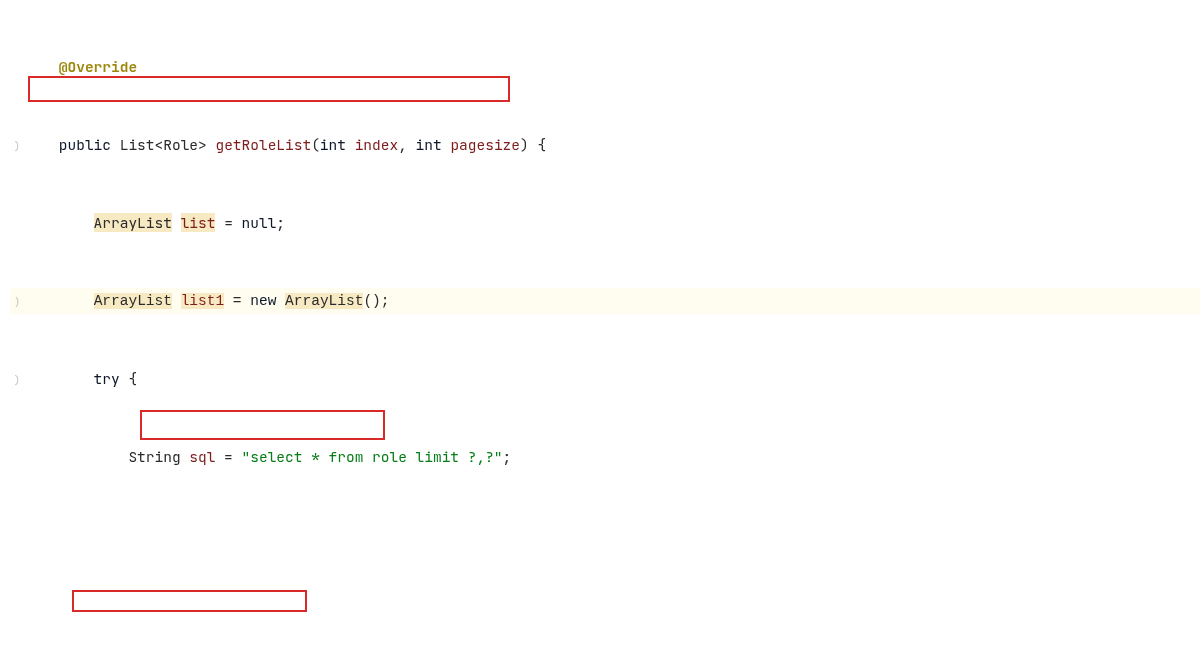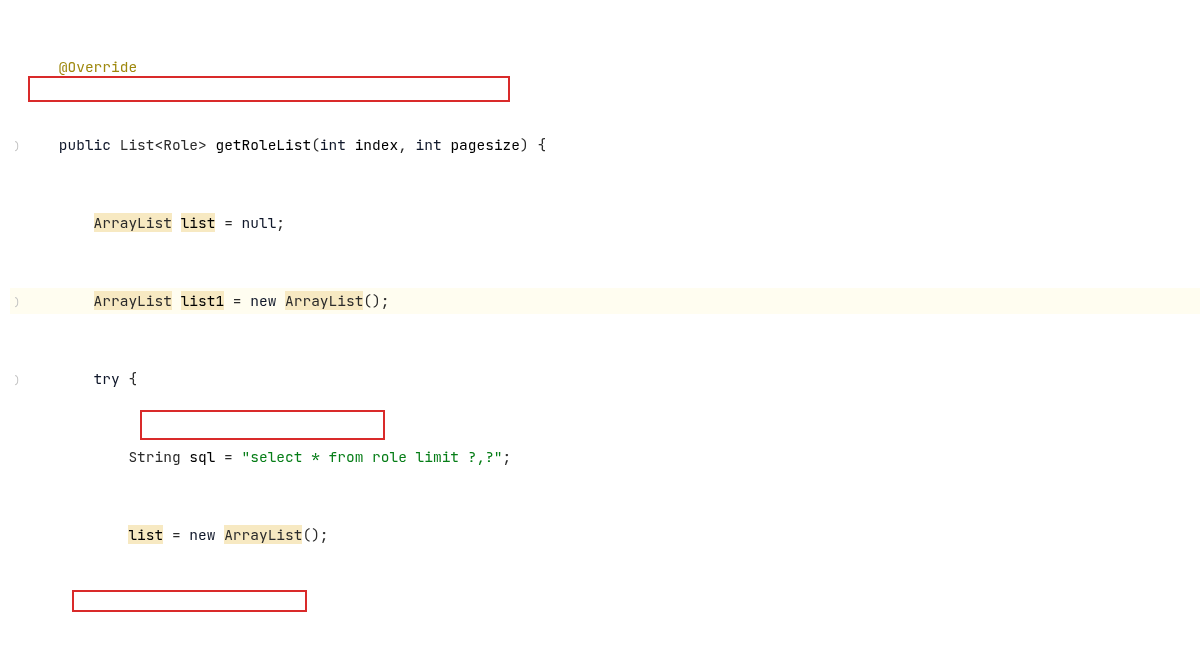--- a/index.html
+++ b/index.html
@@ -15,36 +15,37 @@
     padding: 2px 0 10px 10px;
     white-space: pre;
     position: relative;
   }
   .line {
     position: relative;
     height: 26px;
   }
   .hl-line {
     background: #fffdf0;
+    font-family: Liberation Mono, monospace;
   }
   .gutter {
     display: inline-block;
     width: 10px;
     text-align: right;
     color: #c0c0c0;
     font-size: 10px;
     margin-right: 4px;
   }
   .code { display:inline; }
   .kw { color: #0f172a; }
-  .ann { color: #9e880d; }
+  .ann { color: #9e880d; font-weight: bold; }
   .type { color: #2b2b2b; }
   .str { color: #067d17; }
   .num { color: #1750eb; }
-  .id  { color: #000000; }
+  .id  { color: #7f1d1d; }
   .bg-warn {
     background: #f7e9c2;
   }
   .redbox {
     position: absolute;
     border: 2px solid #d92a2a;
     pointer-events: none;
     box-sizing: border-box;
   }
 </style>
@@ -58,21 +59,20 @@
 <div class="line"><span class="gutter">)</span><span class="code">    <span class="kw">public</span> <span class="type">List</span>&lt;<span class="type">Role</span>&gt; <span class="id">getRoleList</span>(<span class="kw">int</span> <span class="id">index</span>, <span class="kw">int</span> <span class="id">pagesize</span>) {</span></div>
 
 <div class="line"><span class="gutter"></span><span class="code">        <span class="type bg-warn">ArrayList</span> <span class="id bg-warn">list</span><span> = </span><span class="kw">null</span>;</span></div>
 
 <div class="line hl-line"><span class="gutter">)</span><span class="code">        <span class="type bg-warn">ArrayList</span> <span class="id bg-warn">list1</span><span> = </span><span class="kw">new</span> <span class="type bg-warn">ArrayList</span>();</span></div>
 
 <div class="line"><span class="gutter">)</span><span class="code">        <span class="kw">try</span> {</span></div>
 
 <div class="line"><span class="gutter"></span><span class="code">            <span class="type">String</span> <span class="id">sql</span><span> = </span><span class="str">"select * from role limit ?,?"</span>;</span></div>
 
-<div class="line"><span class="gutter"></span><span class="code">            <span class="id bg-warn">list</span><span> = </span><span class="kw">new</span> <span class="type bg-warn">ArrayList</span>();</span></div>
 
 
 
 
 
 
 
 
 
 

